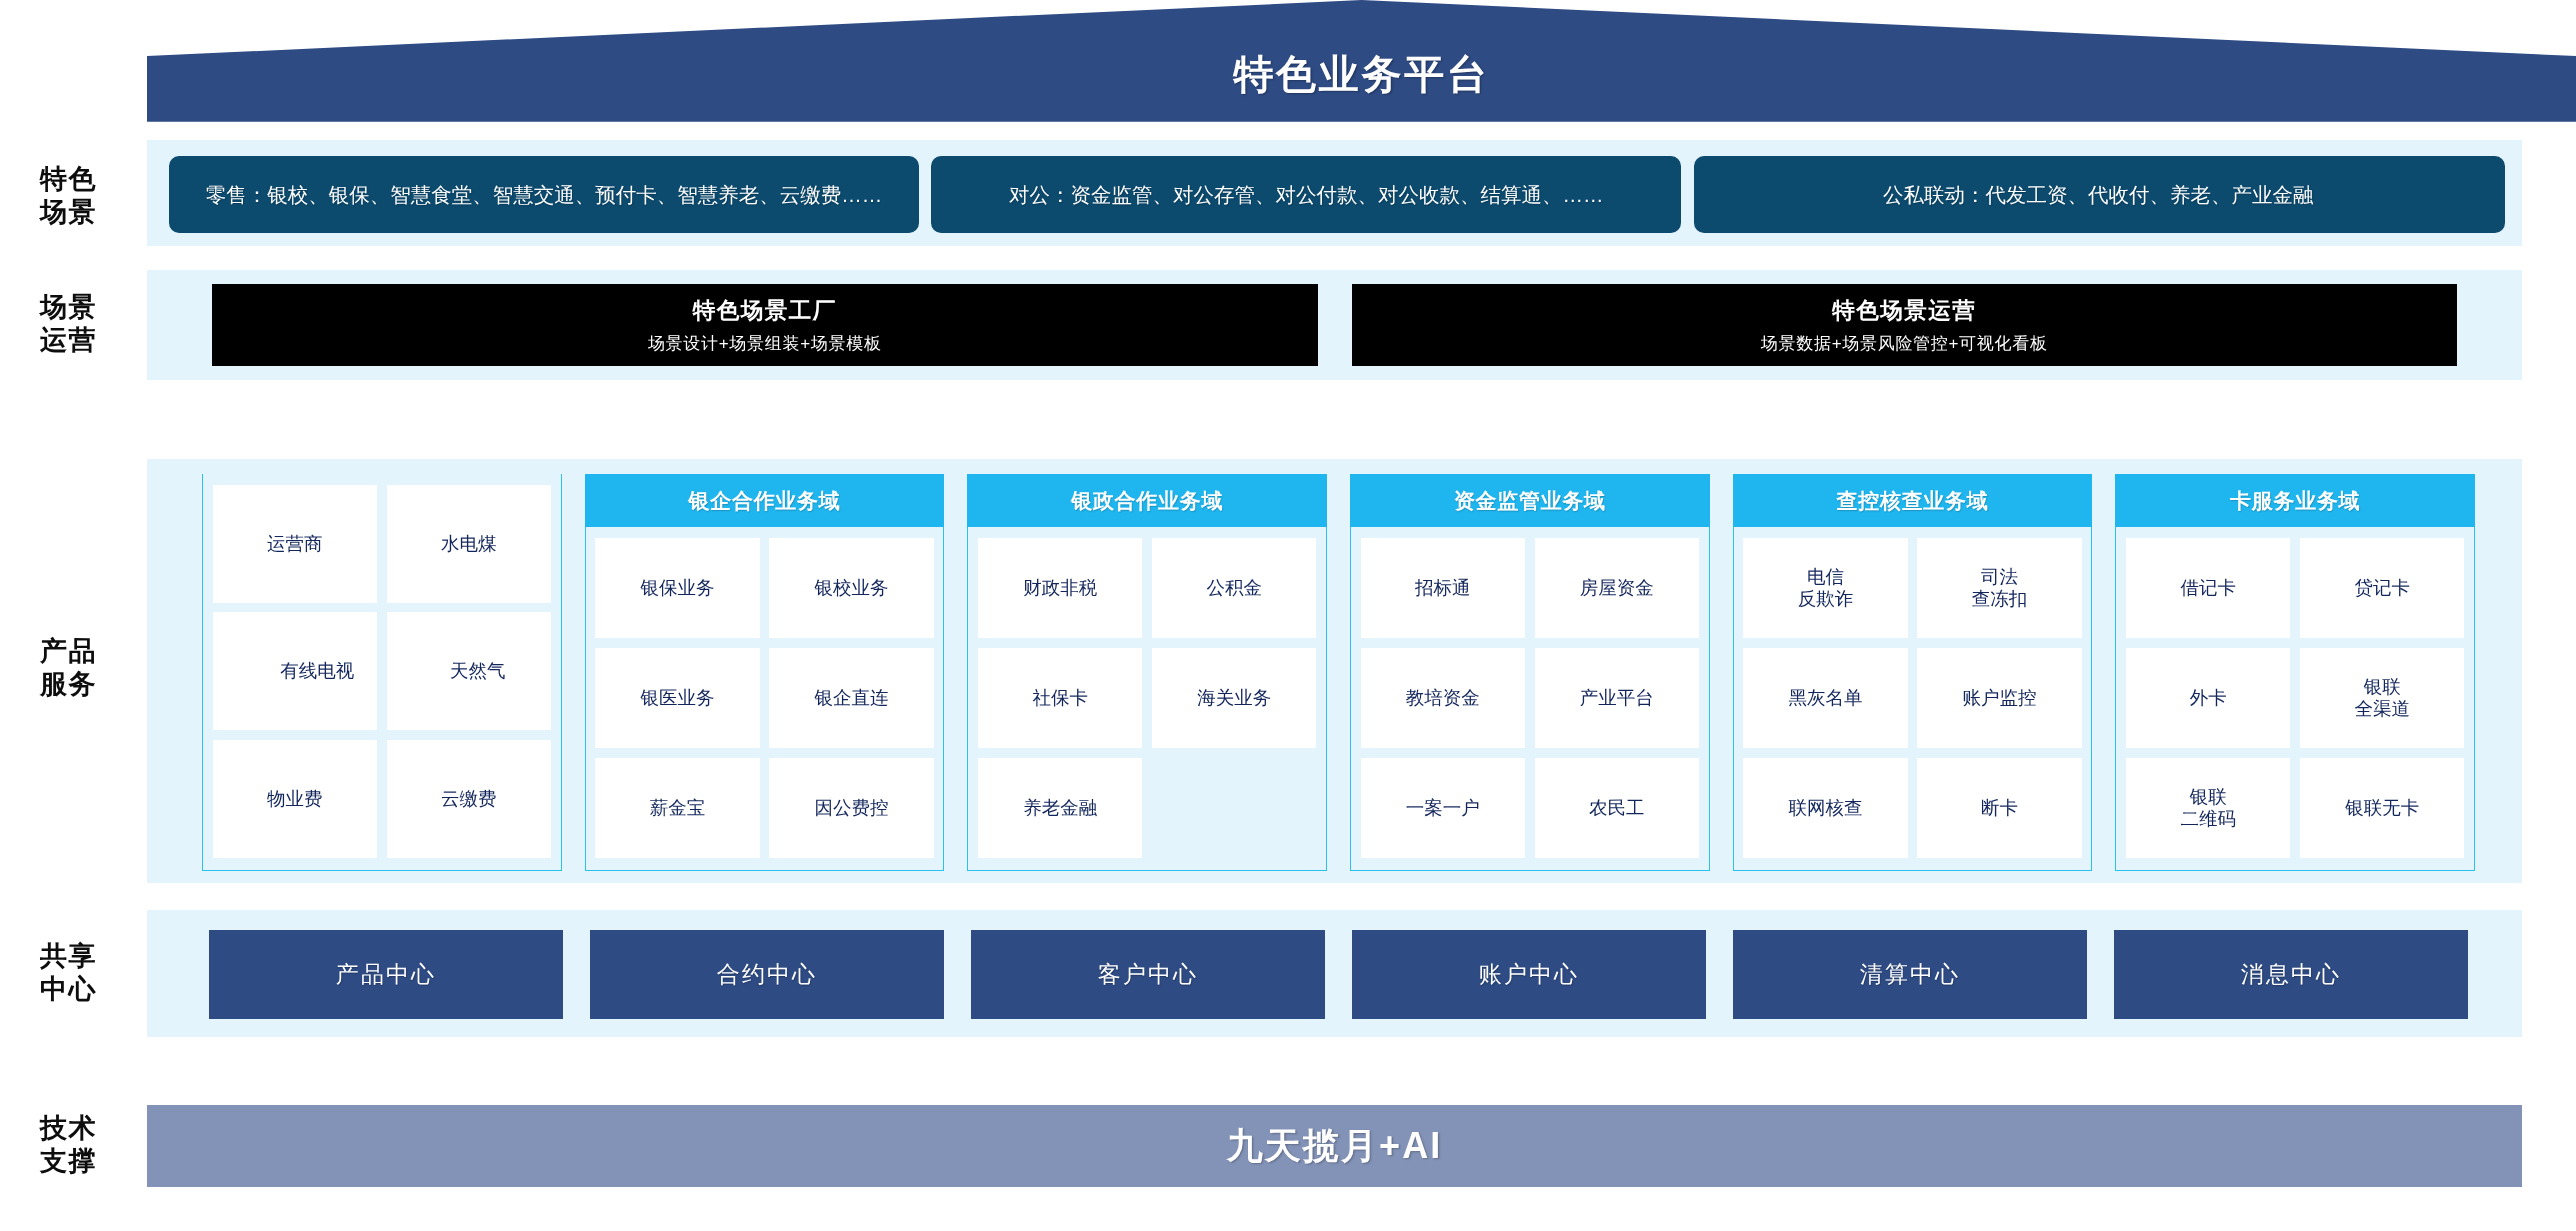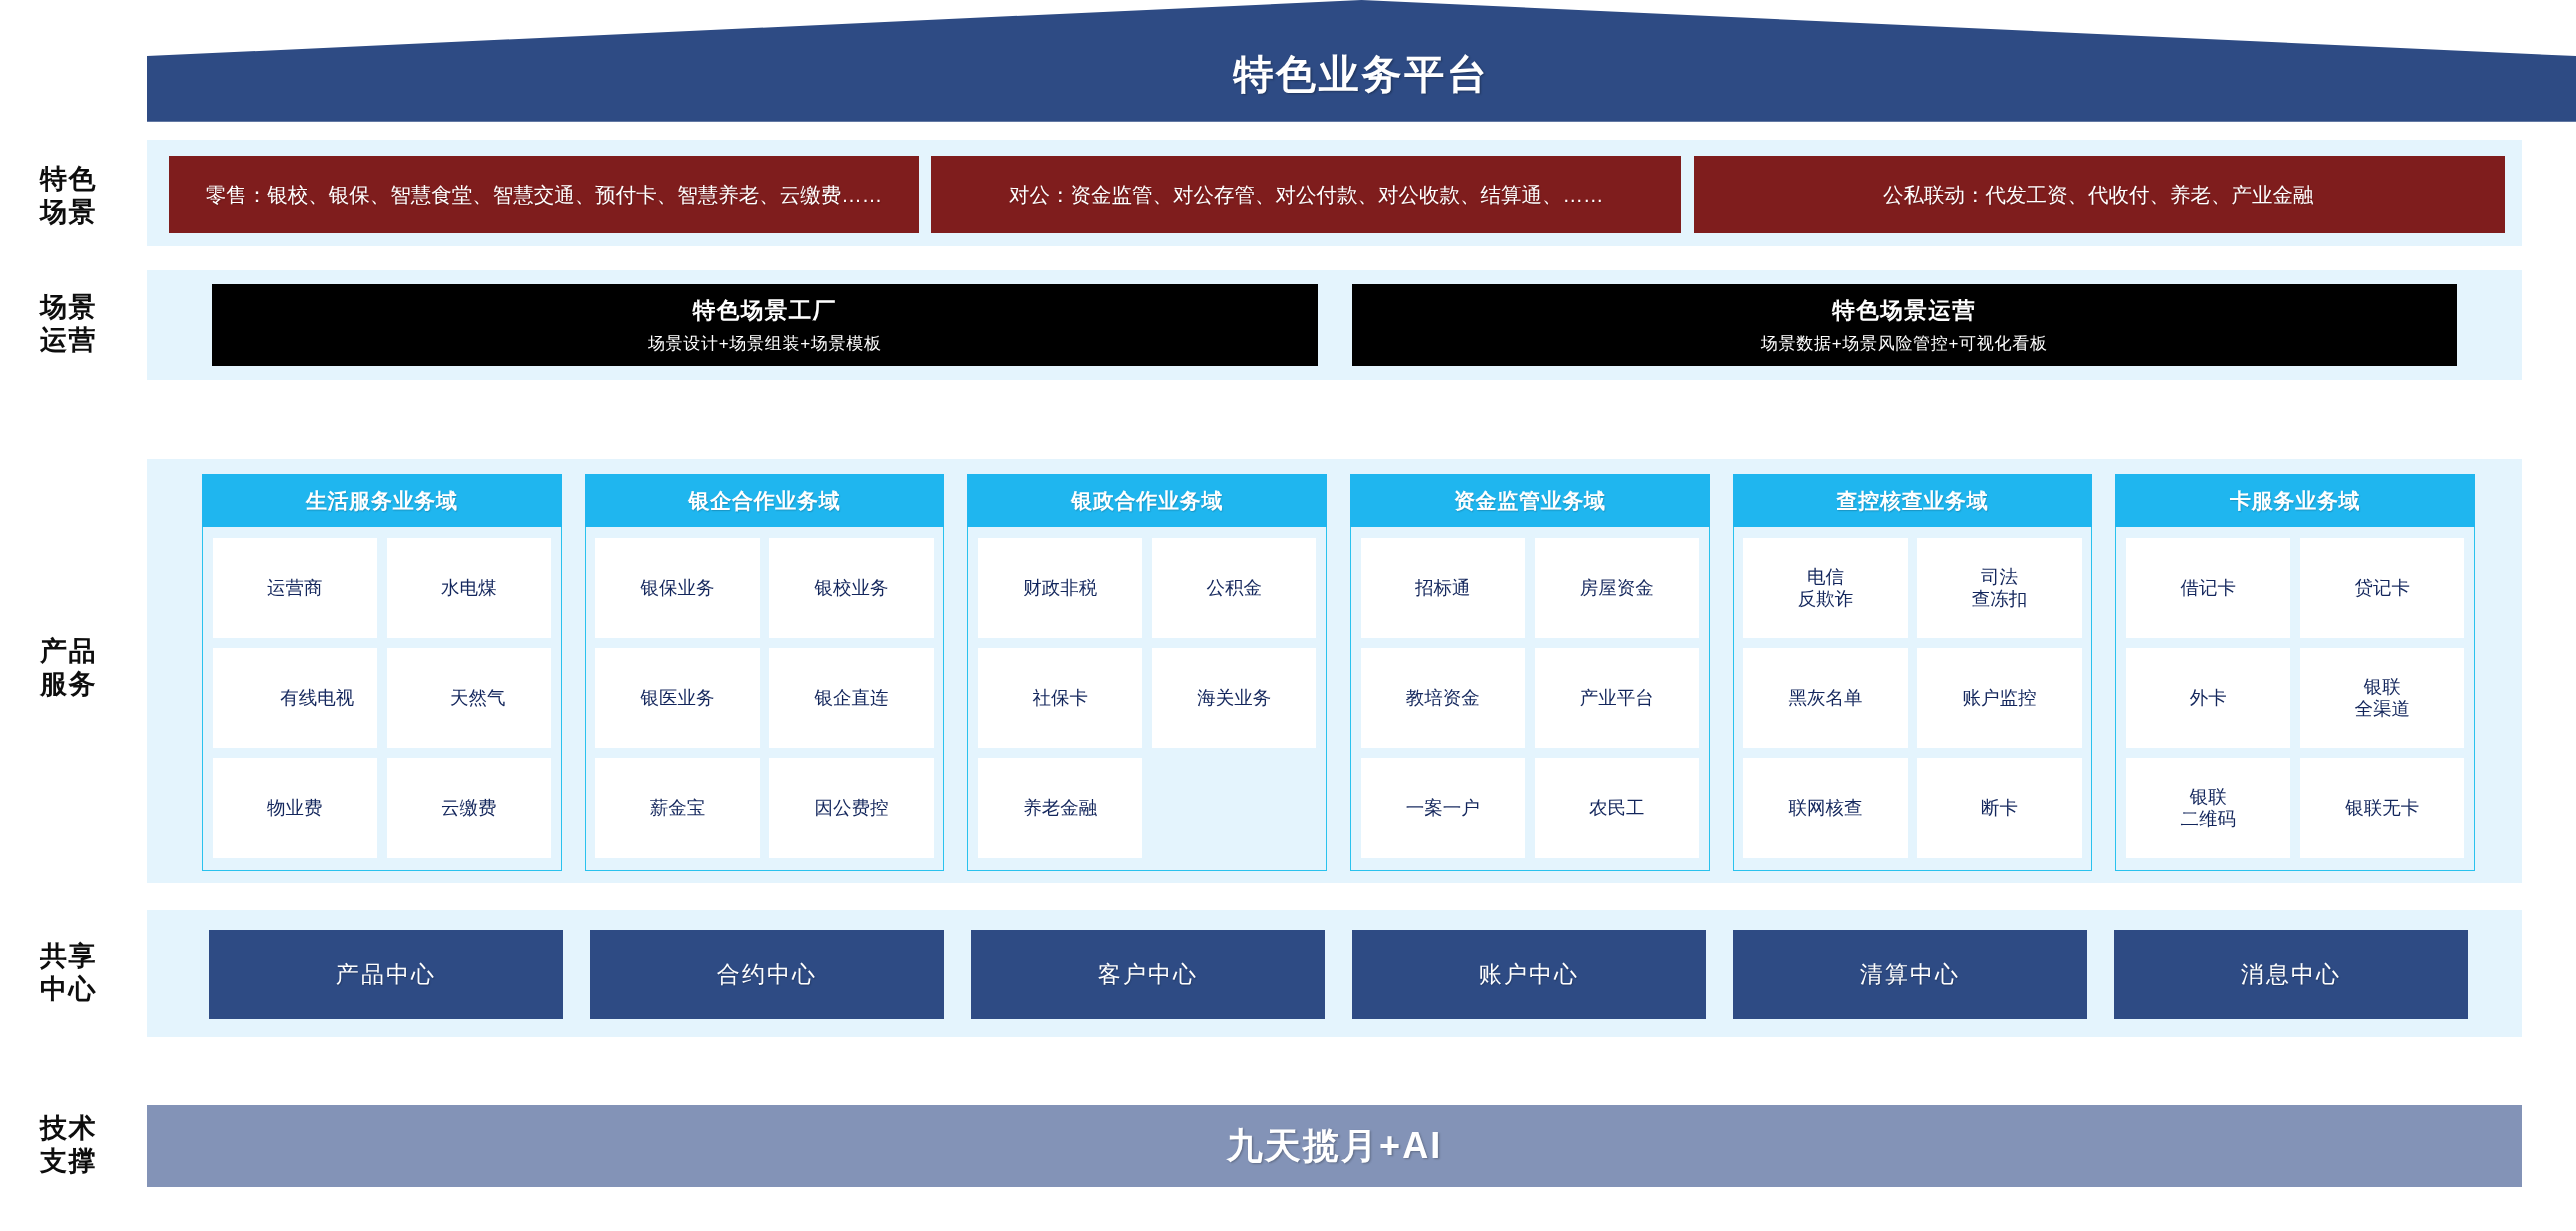--- a/index.html
+++ b/index.html
@@ -40,28 +40,29 @@
     background:#e4f4fd;
   }
 
   
   #band-scenario{top:140px;height:106px;}
   #scenario-row{
     position:absolute;left:169px;top:156px;width:2334px;height:77px;
     display:flex;gap:12.3px;
   }
   .scenario-box{
-    background:#7f1d1d;
+    background:#0c4a6e;
     color:#ffffff;
     font-size:20.5px;line-height:1.42;font-weight:500;
     display:flex;align-items:center;justify-content:center;
     text-align:center;
     padding:4.1px 9.6px;
     box-sizing:border-box;
     text-shadow:0.7px 0.7px 1.4px rgba(0,0,0,.22);
+    border-radius:10px;
   }
   #sc-retail{flex:0 0 750px;}
   #sc-corporate{flex:0 0 750px;}
   #sc-linkage{flex:0 0 811px;padding-left:8px;}
 
   
   #band-ops{top:270px;height:110px;}
   #ops-row{
     position:absolute;left:212px;top:284px;width:2245px;height:82px;
     display:flex;gap:34px;
@@ -182,21 +183,20 @@
   <div class="ops-box">
     <div class="ops-title">特色场景运营</div>
     <div class="ops-sub">场景数据+场景风险管控+可视化看板</div>
   </div>
 </div>
 
 <div class="band" id="band-products"></div>
 <div id="products-row">
 
   <div class="domain-card">
-    <div class="domain-header">生活服务业务域</div>
     <div class="domain-body">
       <div class="domain-item" style="white-space: pre-line;">运营商</div>
       <div class="domain-item" style="white-space: pre-line;">水电煤</div>
       <div class="domain-item" style="white-space: pre-line; padding-left: 45px;">有线电视</div>
       <div class="domain-item" style="white-space: pre-line; padding-left: 18px;">天然气</div>
       <div class="domain-item" style="white-space: pre-line;">物业费</div>
       <div class="domain-item" style="white-space: pre-line;">云缴费</div>
     </div>
   </div>
 

